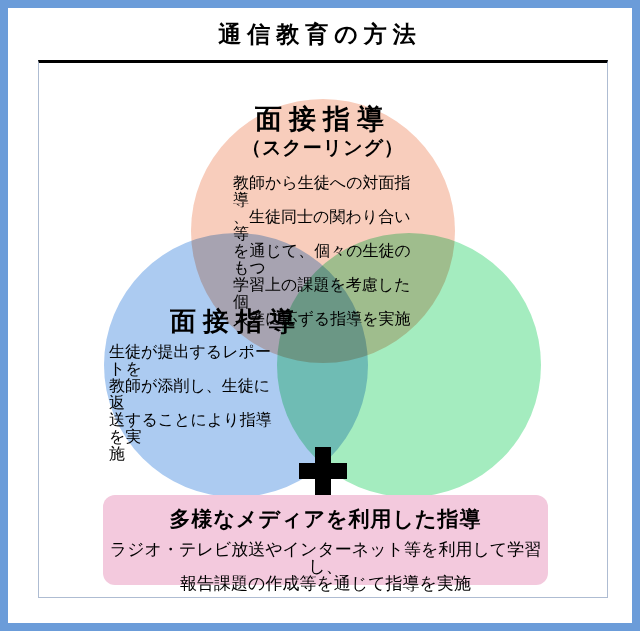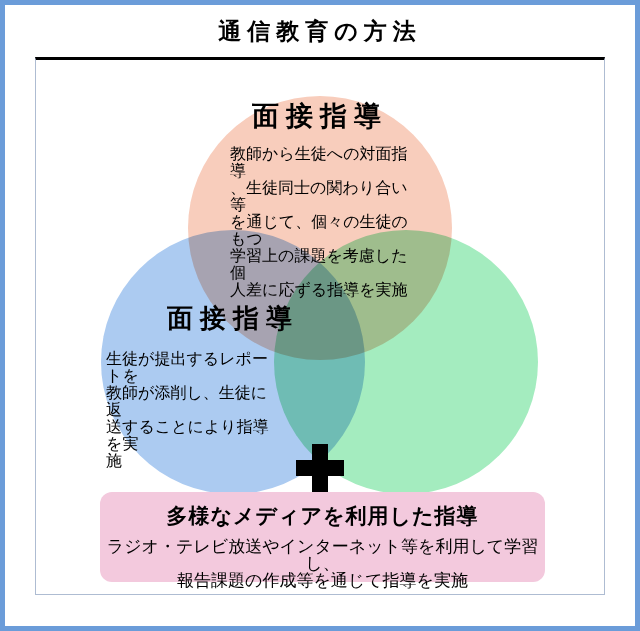--- a/index.html
+++ b/index.html
@@ -2,21 +2,21 @@
 <html><head>
 <meta charset="utf-8">
 <style>
   * { margin:0; padding:0; box-sizing:border-box; }
   html,body { background:#ffffff; }
   body { font-family:"Liberation Sans", sans-serif; color:#000; }
 
   .frame {
     position:relative;
     width:640px; height:631px;
-    border:5px solid #c4b5fd;
+    border:8px solid #c4b5fd;
     background:#fff;
     overflow:hidden;
   }
 
   .main-title {
     position:absolute; left:0; top:0; right:0; height:52px;
     display:flex; align-items:center; justify-content:center;
     font-size:23px; font-weight:bold; letter-spacing:6px;
   }
 
@@ -40,21 +40,21 @@
 
   .lbl-top { position:absolute; left:152px; top:40px; width:264px; text-align:center; }
   .lbl-top .c-title { font-size:27px; font-weight:bold; letter-spacing:7px; line-height:32px; }
   .lbl-top .c-sub   { font-size:19px; font-weight:bold; letter-spacing:1px; line-height:26px; }
   .lbl-top .c-desc  { width:180px; margin:13px auto 0; }
 
   .title-left {
     position:absolute; left:65px; top:243px; width:264px; text-align:center;
     font-size:26px; font-weight:bold; letter-spacing:7px; line-height:30px;
   }
-  .desc-left { position:absolute; left:70px; top:290px; width:164px; }
+  .desc-left { position:absolute; left:70px; top:280px; width:164px; }
 
   .title-right {
     position:absolute; left:256px; top:243px; width:264px; text-align:center;
     font-size:26px; font-weight:bold; letter-spacing:2px; line-height:30px;
   }
   .desc-right { position:absolute; left:306px; top:292px; width:154px; }
 
   .c-desc {
     font-size:16px; line-height:17px; text-align:left;
     white-space:pre-line;
@@ -83,20 +83,21 @@
     <div class="circles">
       <div class="circle c-top" style="background-color: rgb(248, 205, 188);"></div>
       <div class="circle c-left" style="background-color: rgb(172, 203, 241);"></div>
       <div class="circle c-right" style="background-color: rgb(164, 236, 191);"></div>
     </div>
 
     <div class="labels">
 
       <div class="lbl-top">
         <div class="c-title">面接指導</div>
+        <div class="c-sub">（スクーリング）</div>
         <div class="c-desc">教師から生徒への対面指導
 、生徒同士の関わり合い等
 を通じて、個々の生徒のもつ
 学習上の課題を考慮した個
 人差に応ずる指導を実施</div>
       </div>
 
       <div class="title-left">面接指導</div>
       <div class="c-desc desc-left">生徒が提出するレポートを
 教師が添削し、生徒に返

